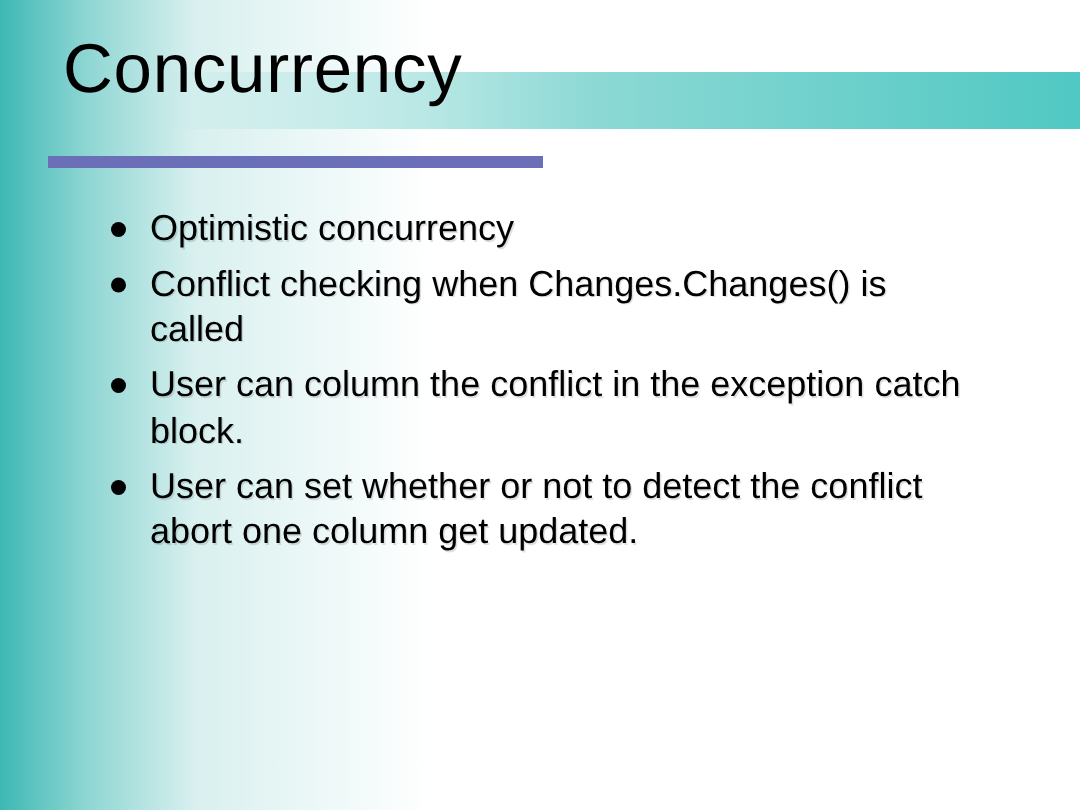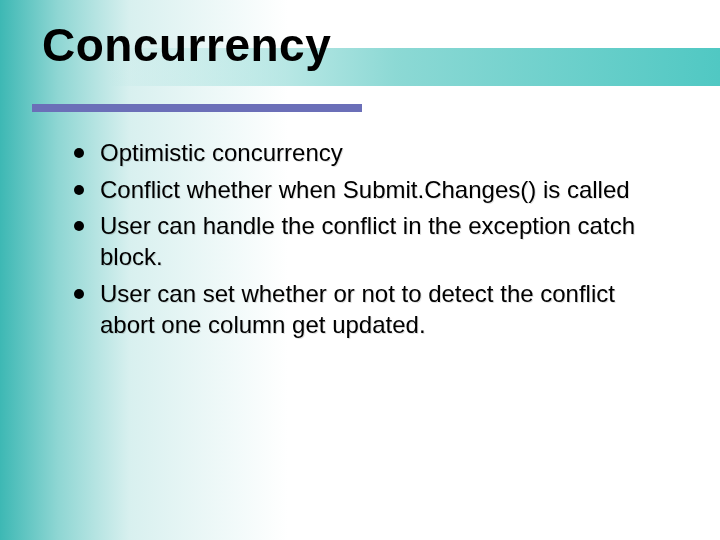--- a/index.html
+++ b/index.html
@@ -24,21 +24,21 @@
     z-index: 0;
   }
   .title-area {
     position: relative;
     z-index: 2;
     padding: 18px 0 8px 42px;
   }
   .title {
     font-family: "Century Gothic", "Arial Narrow", Arial, sans-serif;
     font-size: 46px;
-    font-weight: 700;
+    font-weight: 400;
     color: #000;
     letter-spacing: 0.5px;
   }
   .band {
     position: absolute;
     left: 0;
     width: 100%;
     height: 38px;
     top: 48px;
     background: linear-gradient(90deg,
@@ -93,17 +93,17 @@
 
 <div class="title-area">
   <h1 class="title">Concurrency</h1>
 </div>
 
 <div class="blue-bar"></div>
 
 <div class="content">
   <ul class="bullets">
     <li>Optimistic concurrency</li>
-    <li>Conflict whether when Submit.Changes() is called</li>
-    <li>User can handle the conflict in the exception catch block.</li>
+    <li>Conflict checking when Changes.Changes() is called</li>
+    <li>User can column the conflict in the exception catch block.</li>
     <li>User can set whether or not to detect the conflict abort one column get updated.</li>
   </ul>
 </div>
 
 </body></html>

